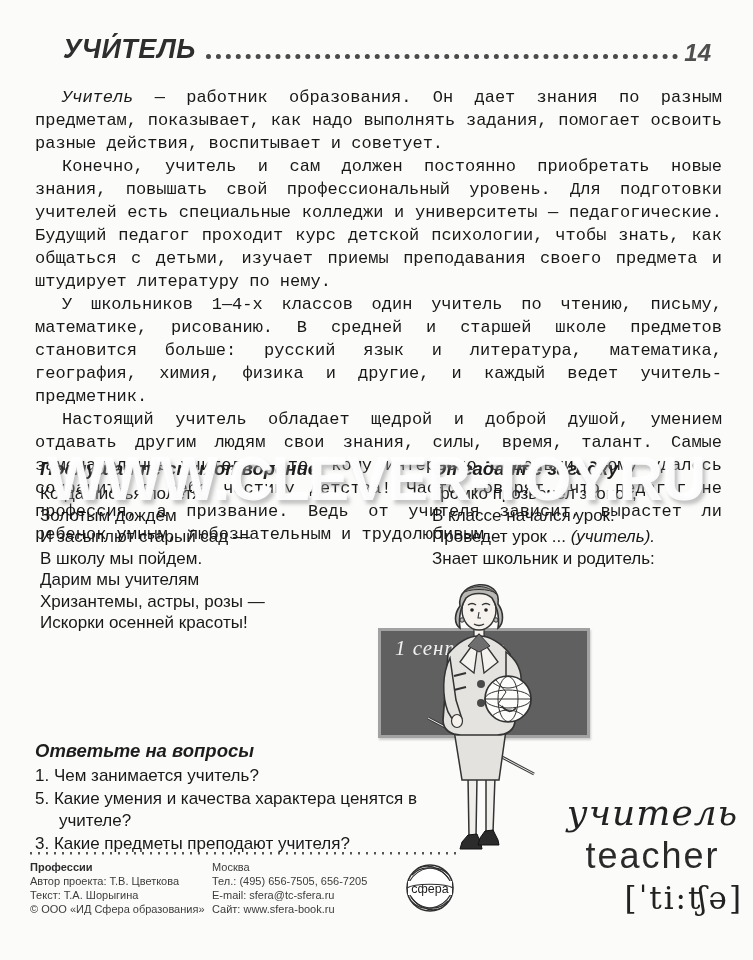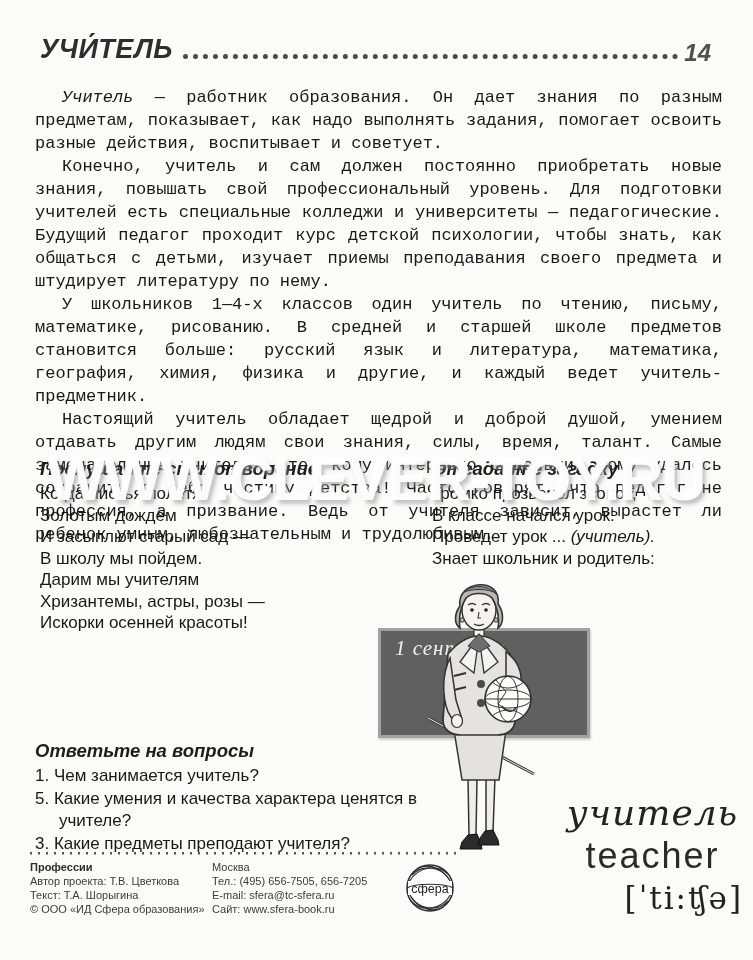--- a/index.html
+++ b/index.html
@@ -15,20 +15,21 @@
   }
   
   .hdr{
     position:absolute;left:40px;top:36px;right:42px;
     display:flex;align-items:flex-end;
   }
   .hdr-title{
     font-size:27px;font-weight:bold;font-style:italic;
     color:#2e2e2e;letter-spacing:.5px;white-space:nowrap;
     line-height:1;
+    margin-left:23px;
   }
   .hdr-dots{
     flex:1;height:5px;margin:0 6px 4px 10px;
     border-bottom:5px dotted #4a4a4a;
   }
   .hdr-num{
     font-size:24px;font-weight:bold;font-style:italic;
     color:#4f4f4f;line-height:1;margin-bottom:-2px;
   }
   

